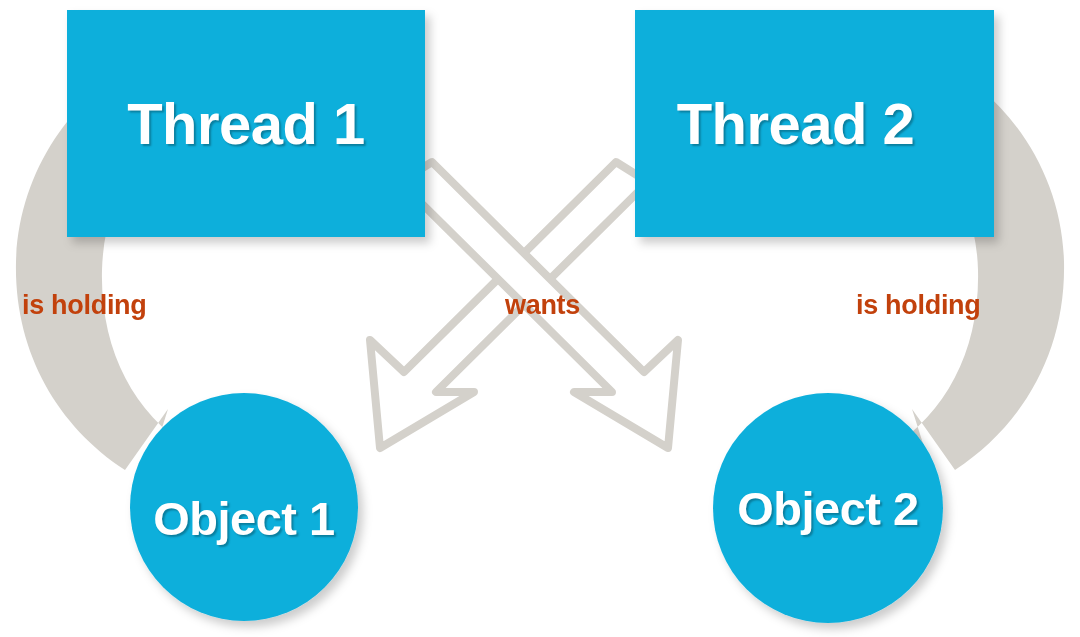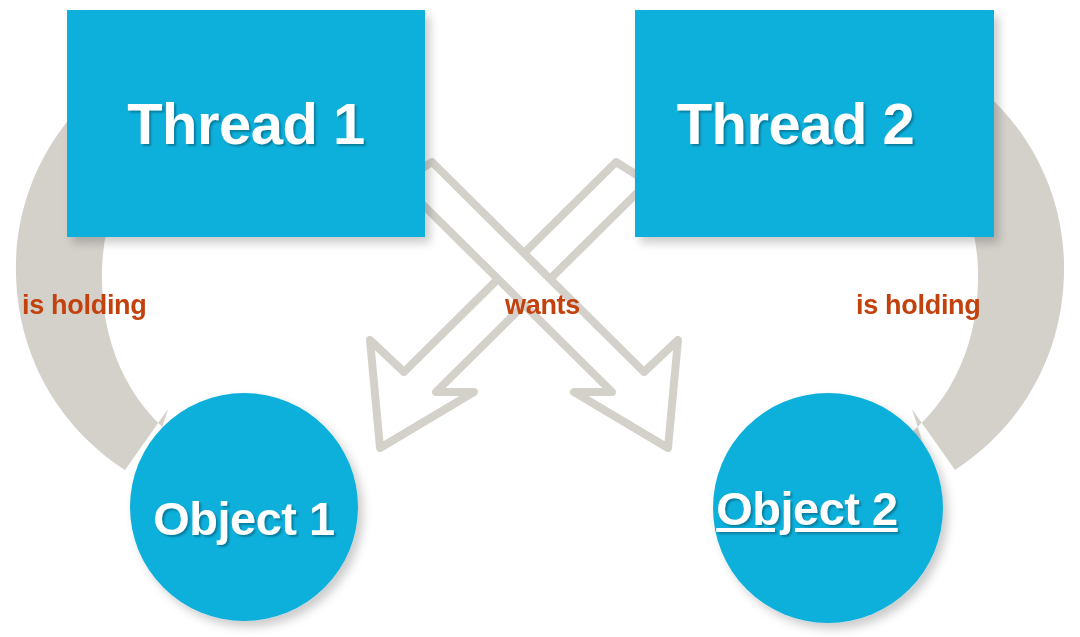--- a/index.html
+++ b/index.html
@@ -134,21 +134,21 @@
       <circle cx="828" cy="508" r="115" fill="#10AFDB" filter="url(#nodeShadow)"></circle>
     </g>
   </svg>
 
   <div class="node-label thread-label" style="left:67px; top:10px; width:358px; height:227px;">Thread 1</div>
 
   <div class="node-label thread-label" style="left:616px; top:10px; width:359px; height:227px;">Thread 2</div>
 
   <div class="node-label object-label" style="left:130px; top:404px; width:228px; height:228px;">Object 1</div>
 
-  <div class="node-label object-label" style="left:692px; top:393px; width:230px; height:230px;text-decoration:underline;">Object 2</div>
+  <div class="node-label object-label" style="left:713px; top:393px; width:230px; height:230px;">Object 2</div>
 
   <div class="edge-label" id="label-holding-left">is holding</div>
 
   <div class="edge-label" id="label-wants">wants</div>
 
   <div class="edge-label" id="label-holding-right">is holding</div>
 
 </div>
 
 </body></html>

